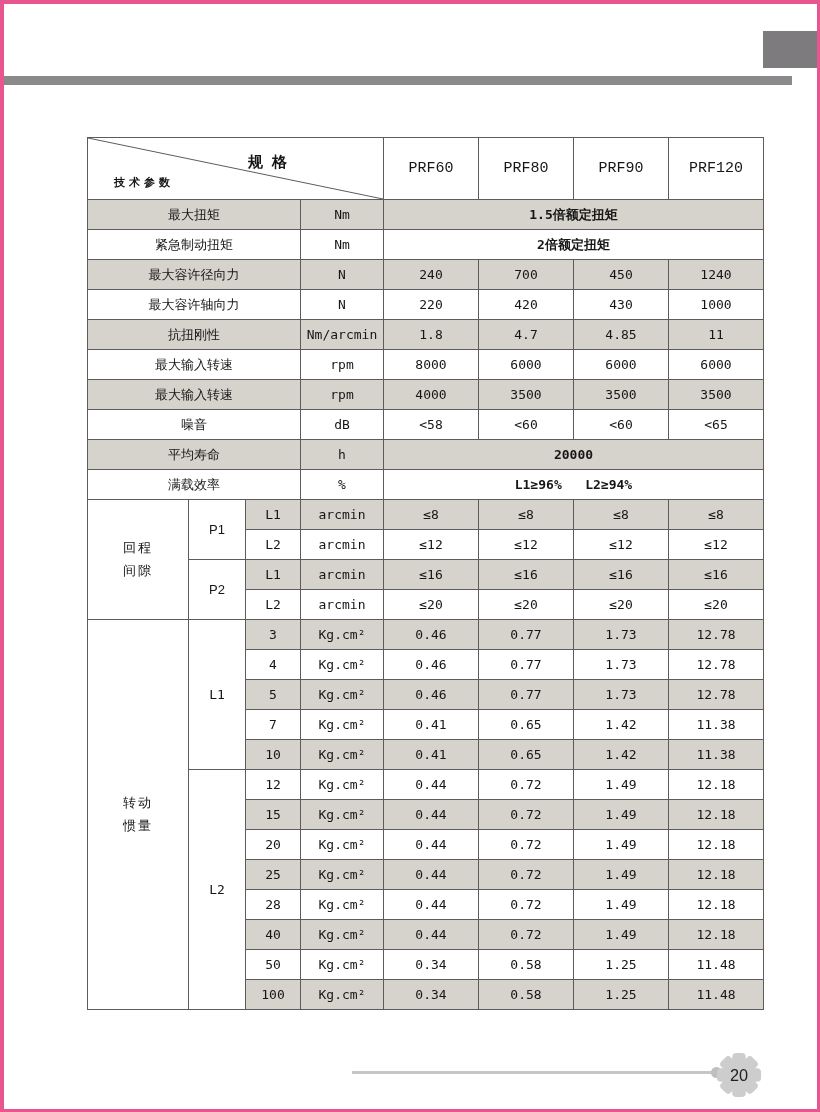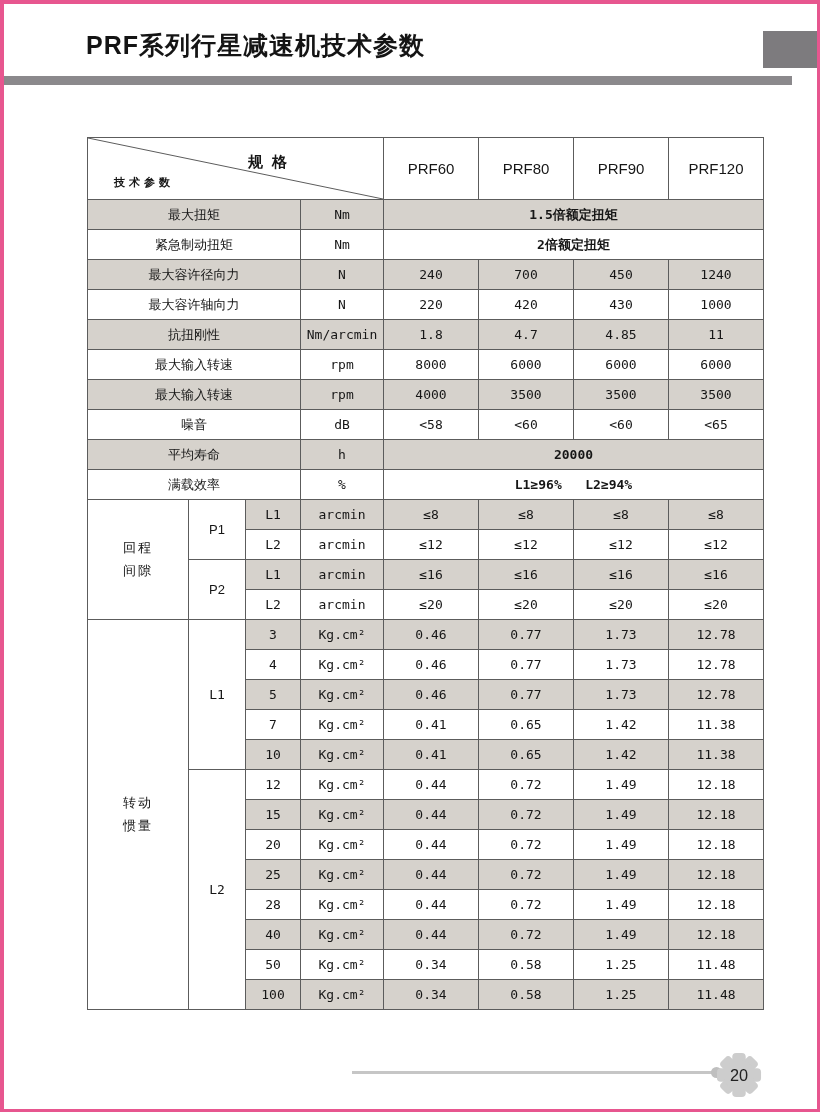--- a/index.html
+++ b/index.html
@@ -16,21 +16,21 @@
          letter-spacing:1px;color:#141414;white-space:nowrap;}
   .title-bar{position:absolute;left:4px;top:76px;width:788px;height:9px;background:#8b898c;}
   .corner-block{position:absolute;left:763px;top:31px;width:54px;height:37px;background:#7d7b7e;}
 
   
   table.spec{position:absolute;left:87px;top:137px;border-collapse:collapse;table-layout:fixed;}
   .spec th,.spec td{border:1px solid #5c5c5c;text-align:center;vertical-align:middle;
         padding:0;font-size:13px;color:#161616;background:#fff;}
   .spec thead tr{height:62px;}
   .spec tbody tr{height:30px;}
-  .spec th{font-weight:normal;font-size:15px;font-family:Liberation Sans, sans-serif;}
+  .spec th{font-weight:normal;font-size:15px;font-family:Liberation Mono, monospace;}
   .corner{position:relative;padding:0;}
   .corner svg{position:absolute;left:0;top:0;width:100%;height:100%;display:block;}
   .corner .top-label{position:absolute;top:15px;left:160px;font-size:15px;font-weight:bold;
         letter-spacing:9px;white-space:nowrap;}
   .corner .bottom-label{position:absolute;bottom:9px;left:26px;font-size:11px;font-weight:bold;
         letter-spacing:4px;white-space:nowrap;}
   .cjk{font-family:"Liberation Sans",sans-serif;font-size:14px;}
   .unit,.val,.stage,.ratio{font-family:"DejaVu Sans Mono",monospace;font-size:13px;}
   .unit{font-size:13px;}
   .gray{background:#d6d2cc !important;}
@@ -46,21 +46,20 @@
 </head>
 <body>
 
 <div class="page">
 
   <div class="b-top"></div>
   <div class="b-left"></div>
   <div class="b-right"></div>
   <div class="b-bottom"></div>
 
-  <div class="title">PRF系列行星减速机技术参数</div>
   <div class="title-bar"></div>
   <div class="corner-block"></div>
 
   <table class="spec">
     <colgroup>
       <col style="width:101px">
         <col style="width:57px">
         <col style="width:55px">
         <col style="width:83px">
       <col style="width:95px">

